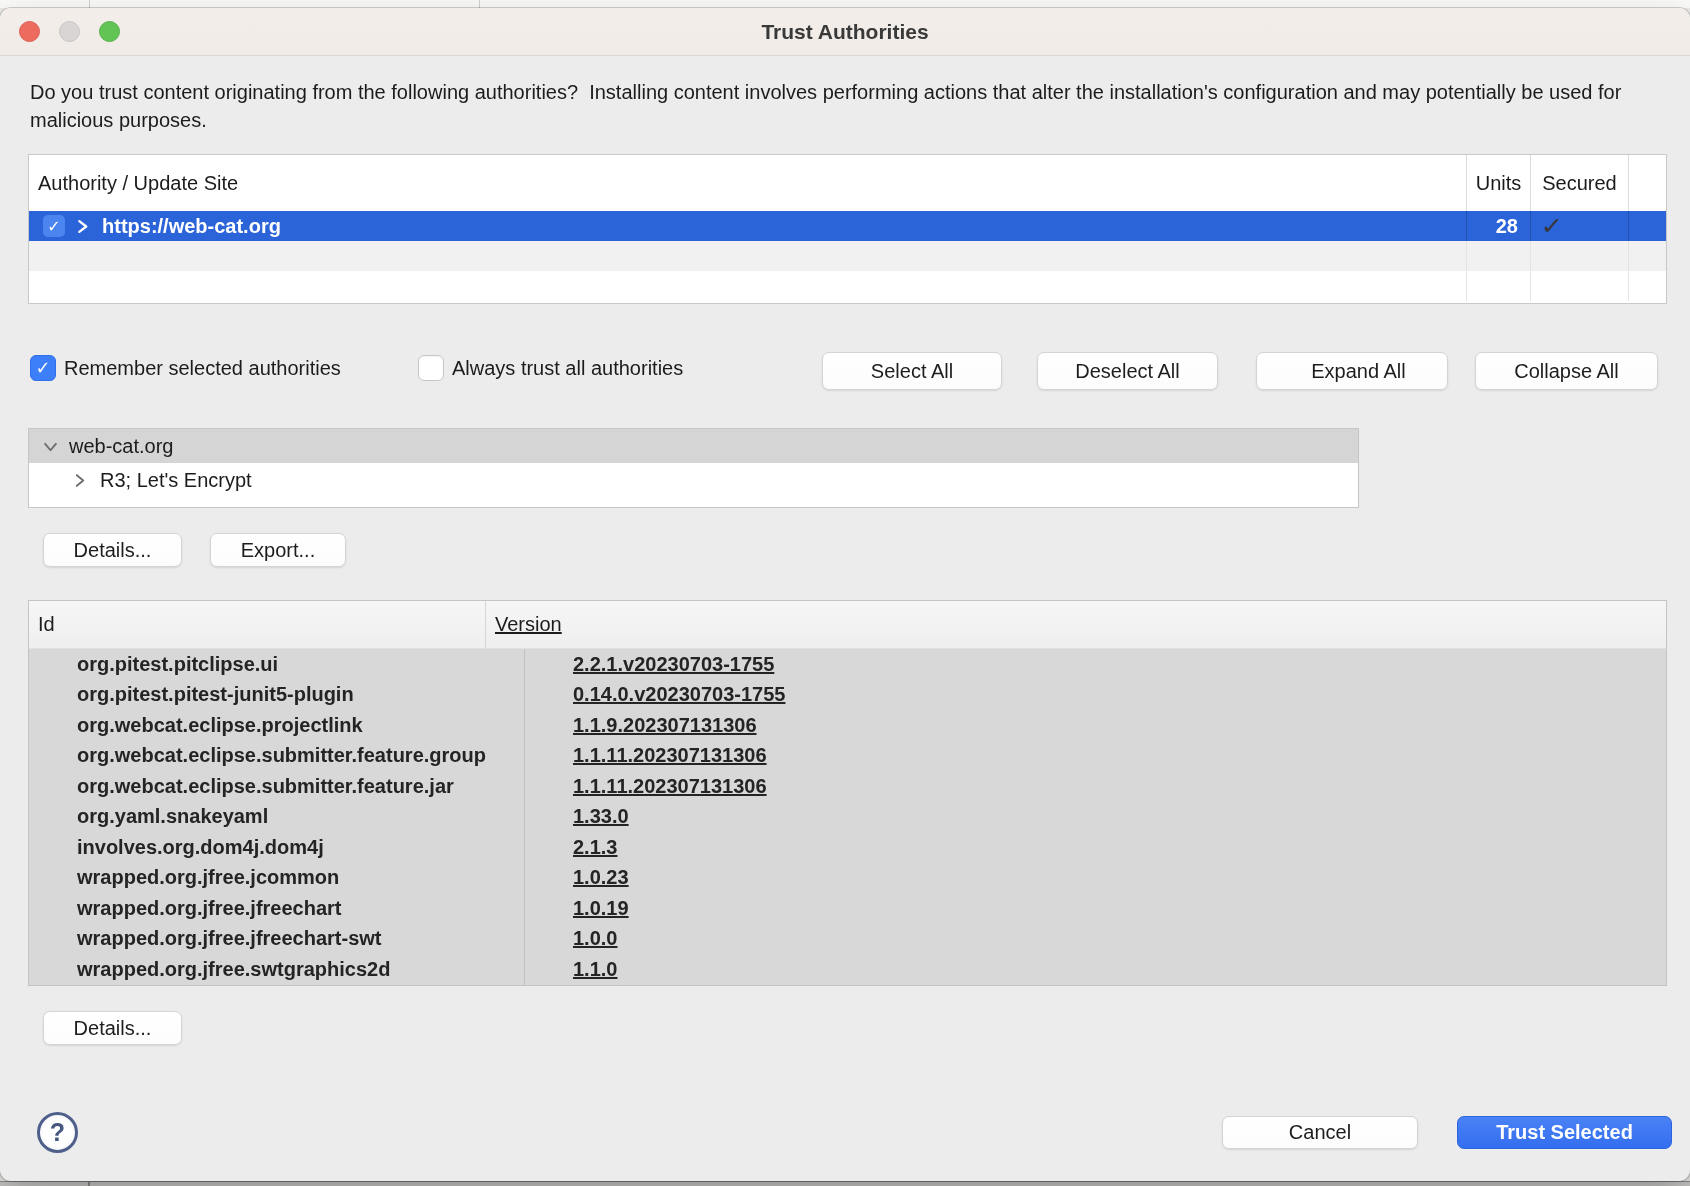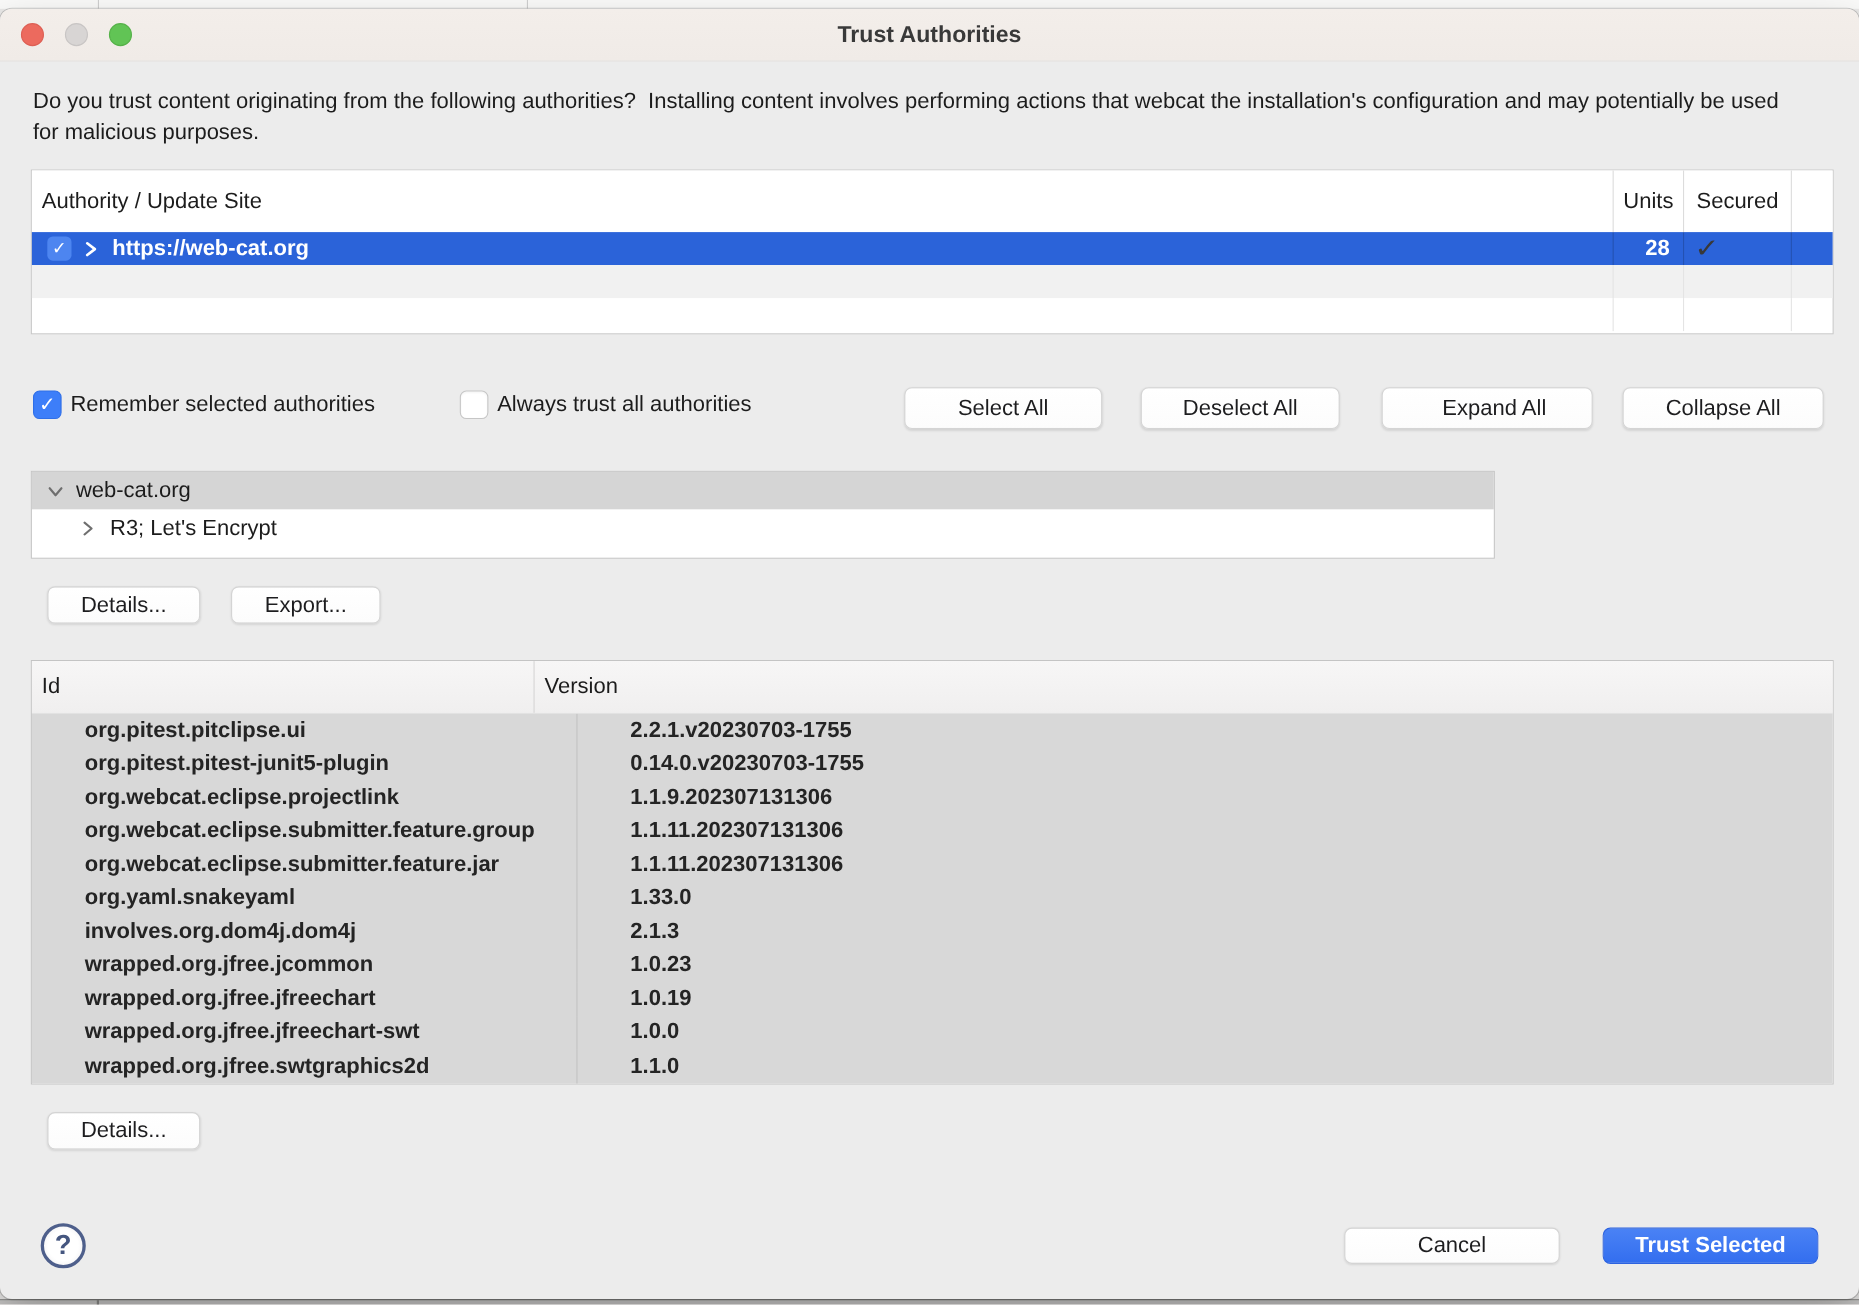--- a/index.html
+++ b/index.html
@@ -73,21 +73,21 @@
   .tree-row.child .tw { margin-left:42px; margin-right:13px; }
 
   
   .units-table { position:absolute; left:28px; top:600px; width:1639px; background:#fff; border:1px solid #c4c4c4; }
   .u-header { display:flex; height:48px; background:linear-gradient(#f7f6f6,#f0efef); border-bottom:1px solid #e2e1e1; }
   .u-header .ucell { display:flex; align-items:center; font-size:20px; color:#1c1c1c; }
   .u-body { background:#d8d8d8; }
   .urow { display:flex; height:30.5px; align-items:center; }
   .ucell.uid { width:457px; padding-left:9px; overflow:hidden; white-space:nowrap; border-right:1px solid #c2c2c2; height:100%; display:flex; align-items:center; }
   .u-header .ucell.uid { border-right:1px solid #d6d5d5; }
-  .ucell.uver { flex:1; padding-left:9px; height:100%; display:flex; align-items:center; }
+  .ucell.uver { flex:1; padding-left:9px; height:100%; display:flex; align-items:center;text-decoration:underline; }
   .urow .ucell { font-size:20px; font-weight:bold; color:#242424;margin-left:39px; }
 
   
   .help-btn { position:absolute; left:37px; top:1112px; width:41px; height:41px; border-radius:50%;
               border:3px solid #4e5f8b; background:radial-gradient(#ffffff 55%, #e9e9ec);
               display:flex; align-items:center; justify-content:center;
               color:#45567f; font-size:25px; font-weight:bold; }
   .btn-trust { position:absolute; background:linear-gradient(#4a82f5,#336eef); border:1px solid #2d63e0; border-radius:7px;
                color:#fff; font-size:20px; font-weight:bold; display:flex; align-items:center; justify-content:center; }
 </style>
@@ -107,21 +107,21 @@
 
   <div class="titlebar">
     <div class="traffic">
       <div class="light red"></div>
       <div class="light gray"></div>
       <div class="light green"></div>
     </div>
     <div class="title">Trust Authorities</div>
   </div>
 
-  <div class="desc">Do you trust content originating from the following authorities?  Installing content involves performing actions that webcat the installation's configuration and may potentially be used for malicious purposes.</div>
+  <div class="desc">Do you trust content originating from the following authorities?  Installing content involves performing actions that alter the installation's configuration and may potentially be used for malicious purposes.</div>
 
   <div class="auth-table">
     <div class="auth-header">
       <div class="hcell col-authority">Authority / Update Site</div>
       <div class="hcell col-units">Units</div>
       <div class="hcell col-secured">Secured</div>
       <div class="hcell col-spare"></div>
     </div>
     <div class="auth-row selected">
       <div class="cell col-authority">
@@ -241,14 +241,14 @@
         </div>
     </div>
   </div>
 
   <div class="btn" style="left:43px; top:1011px; width:139px; height:34px;">Details...</div>
 
   <div class="help-btn">
       <span>?</span>
     </div>
   <div class="btn" style="left:1222px; top:1116px; width:196px; height:33px;">Cancel</div>
-  <div class="btn-trust" style="left:1457px; top:1116px; width:196px; height:33px;text-align:center;">Trust Selected</div>
+  <div class="btn-trust" style="left:1457px; top:1116px; width:215px; height:33px;text-align:center;">Trust Selected</div>
 </div>
 
 </body></html>

